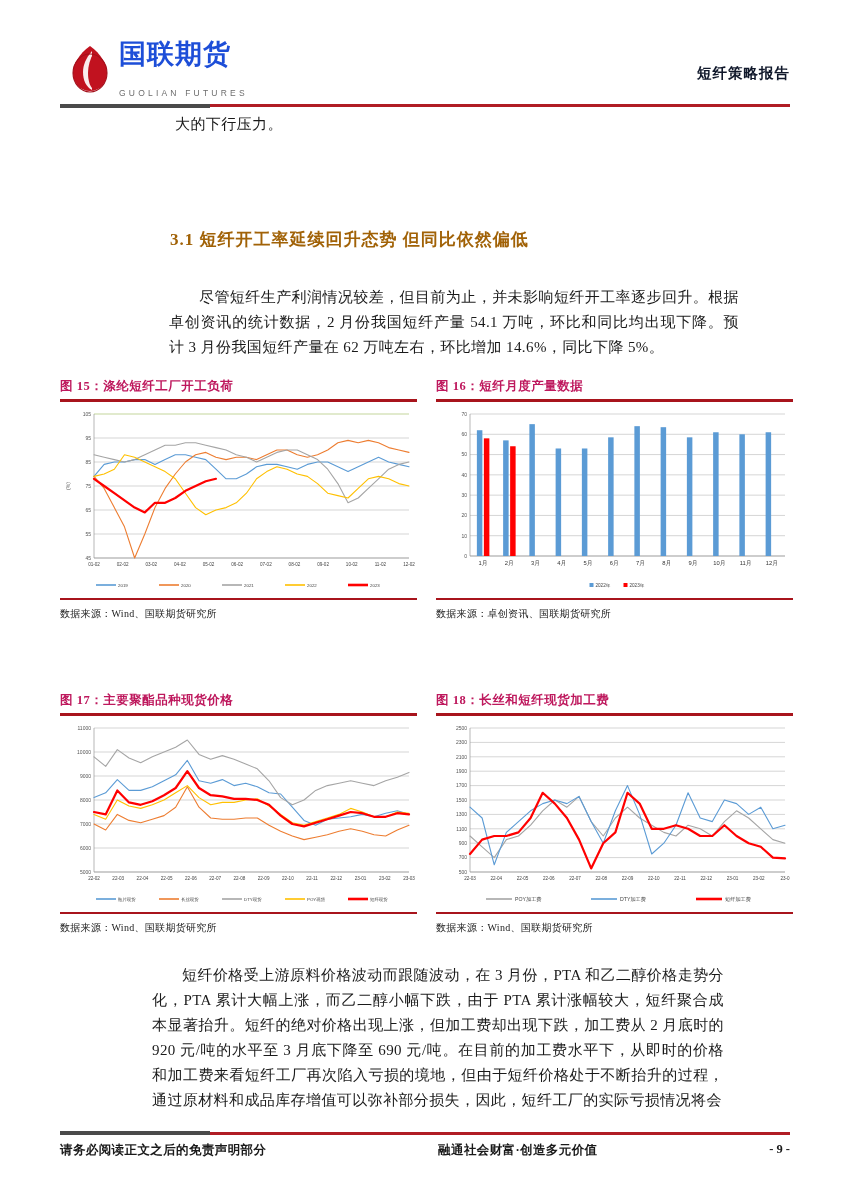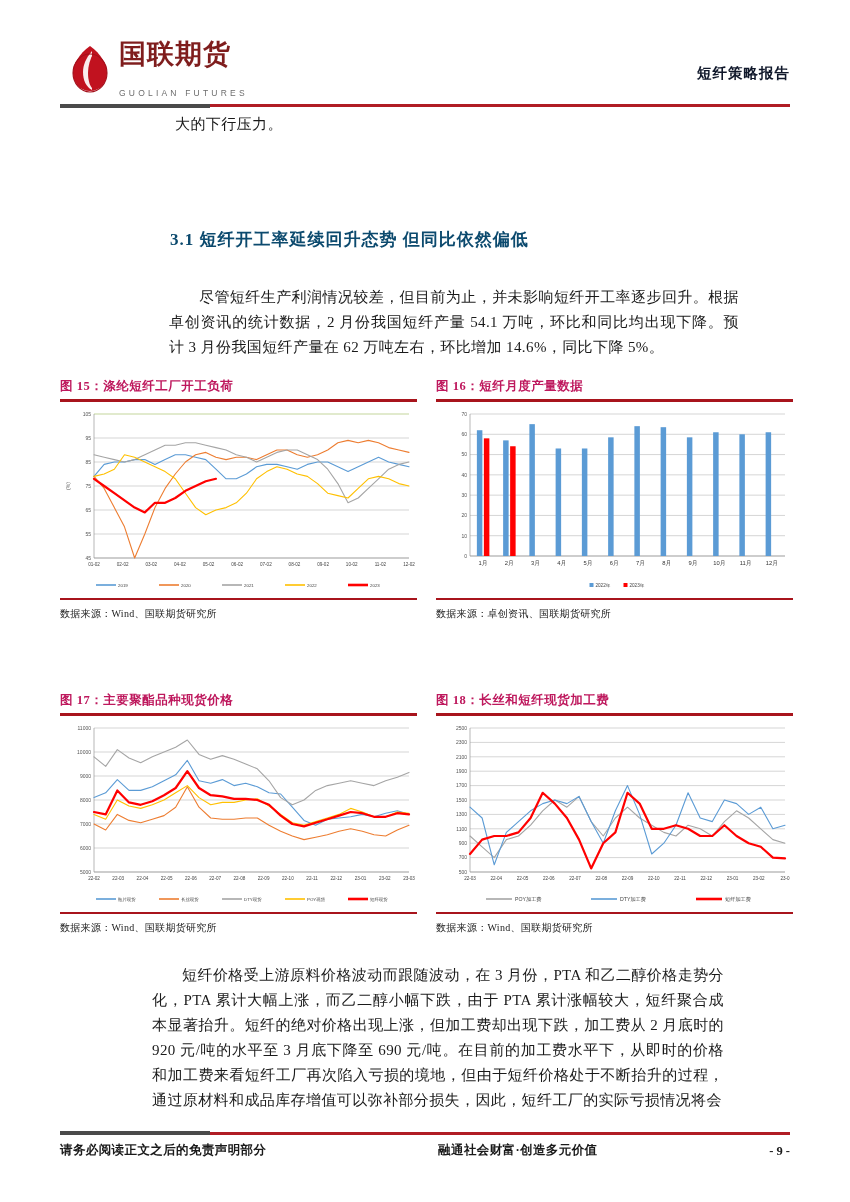--- a/index.html
+++ b/index.html
@@ -11,32 +11,32 @@
     position:relative;
     overflow:hidden;
   }
   .page{position:relative;width:850px;height:1202px;}
 
   
   .header{position:absolute;left:60px;top:38px;width:730px;height:72px;}
   .logo-wrap{position:absolute;left:10px;top:2px;display:flex;align-items:center;gap:9px;}
   .logo-mark{width:40px;height:48px;position:relative;}
   .logo-text{display:flex;flex-direction:column;line-height:1;}
-  .logo-cn{font-family:"DejaVu Sans","Liberation Sans",sans-serif;font-size:27px;font-weight:bold;letter-spacing:1px;color:#7f1d1d;}
+  .logo-cn{font-family:"DejaVu Sans","Liberation Sans",sans-serif;font-size:27px;font-weight:bold;letter-spacing:1px;color:#1d4ed8;}
   .logo-en{font-family:"Liberation Sans",sans-serif;font-size:8.5px;letter-spacing:3.2px;color:#6d6d6d;margin-top:22px;}
   .header-right{position:absolute;right:0;top:26px;font-size:14.5px;font-weight:bold;color:#0f172a;letter-spacing:1px;}
   .header-rule{position:absolute;left:0;top:66px;width:730px;height:4px;}
   .header-rule .gray{position:absolute;left:0;top:0;width:150px;height:4px;background:#4a4a4a;}
   .header-rule .red{position:absolute;left:150px;top:0;width:580px;height:3px;background:#b01c24;}
 
   
   .txt{font-size:15px;line-height:25px;letter-spacing:.4px;text-align:justify;}
   .line1{position:absolute;left:175px;top:112px;}
   .h2{position:absolute;left:170px;top:163px;font-size:19.5px;font-weight:bold;color:#c01b22;letter-spacing:1.5px;}
-  .h3{position:absolute;left:170px;top:228px;font-size:17px;font-weight:bold;color:#0c4a6e;letter-spacing:1px;}
+  .h3{position:absolute;left:170px;top:228px;font-size:17px;font-weight:bold;color:#a16207;letter-spacing:1px;}
   .para1{position:absolute;left:169px;top:285px;width:570px;}
   .para1 p{margin:0;text-indent:2em;}
   .para2{position:absolute;left:152px;top:963px;width:572px;}
   .para2 p{margin:0;text-indent:2em;}
 
   
   .fig{position:absolute;width:357px;}
   .fig-title{font-size:12.5px;font-weight:bold;letter-spacing:.5px;color:#be185d;margin-bottom:4px;}
   .fig-rule{height:2.5px;background:#a8141c;width:100%;}
   .fig-body{height:196px;position:relative;background:#fff;}
@@ -49,21 +49,21 @@
   #fig18{left:436px;top:692px;}
 
   
   .plot{position:absolute;inset:0;}
   svg{display:block;}
 
   
   .footer-rule{position:absolute;left:60px;top:1131px;width:730px;height:4px;}
   .footer-rule .gray{position:absolute;left:0;top:0;width:150px;height:4px;background:#4a4a4a;}
   .footer-rule .red{position:absolute;left:150px;top:1px;width:580px;height:3px;background:#b01c24;}
-  .footer{position:absolute;left:60px;top:1142px;width:730px;display:flex;align-items:flex-end;}
+  .footer{position:absolute;left:60px;top:1142px;width:730px;display:flex;align-items:flex-start;}
   .f-left{font-size:12.5px;font-weight:bold;letter-spacing:.4px;}
   .f-mid{flex:1;text-align:center;font-size:12.5px;font-weight:bold;letter-spacing:.4px;}
   .f-right{font-size:12.5px;font-weight:bold;}
 </style>
 </head>
 <body>
 
 <div class="page">
 
   <div class="header">

